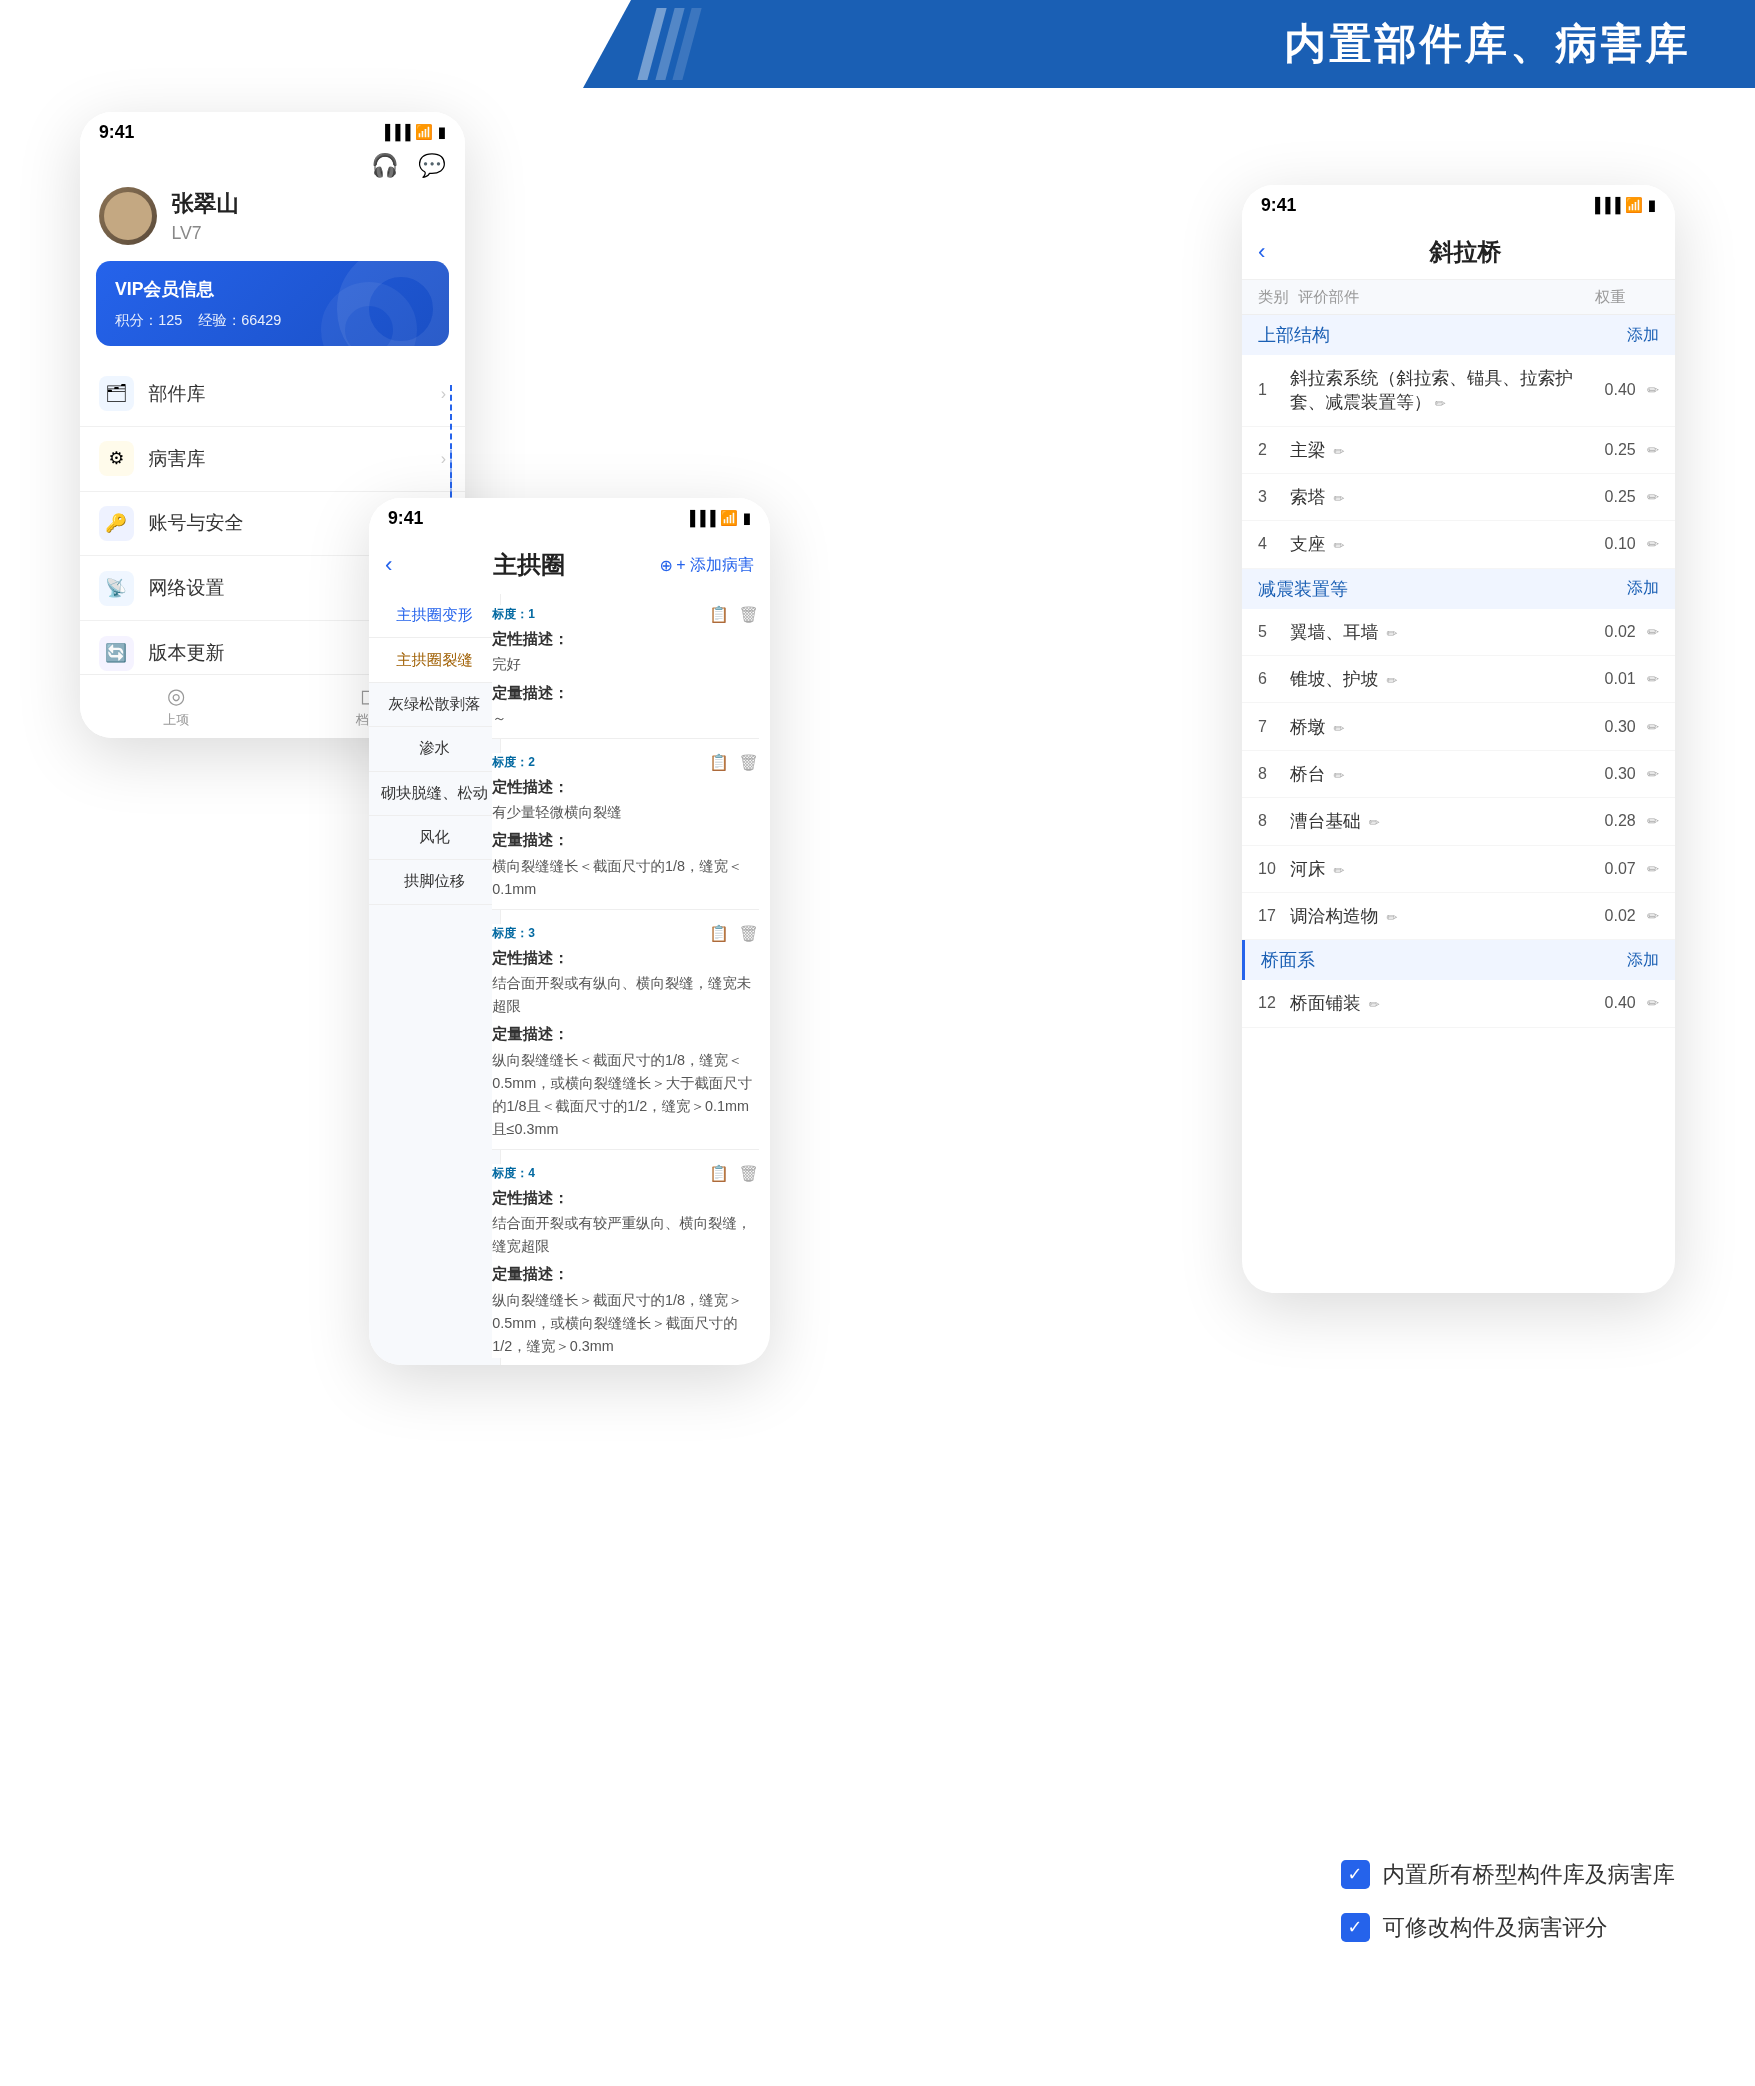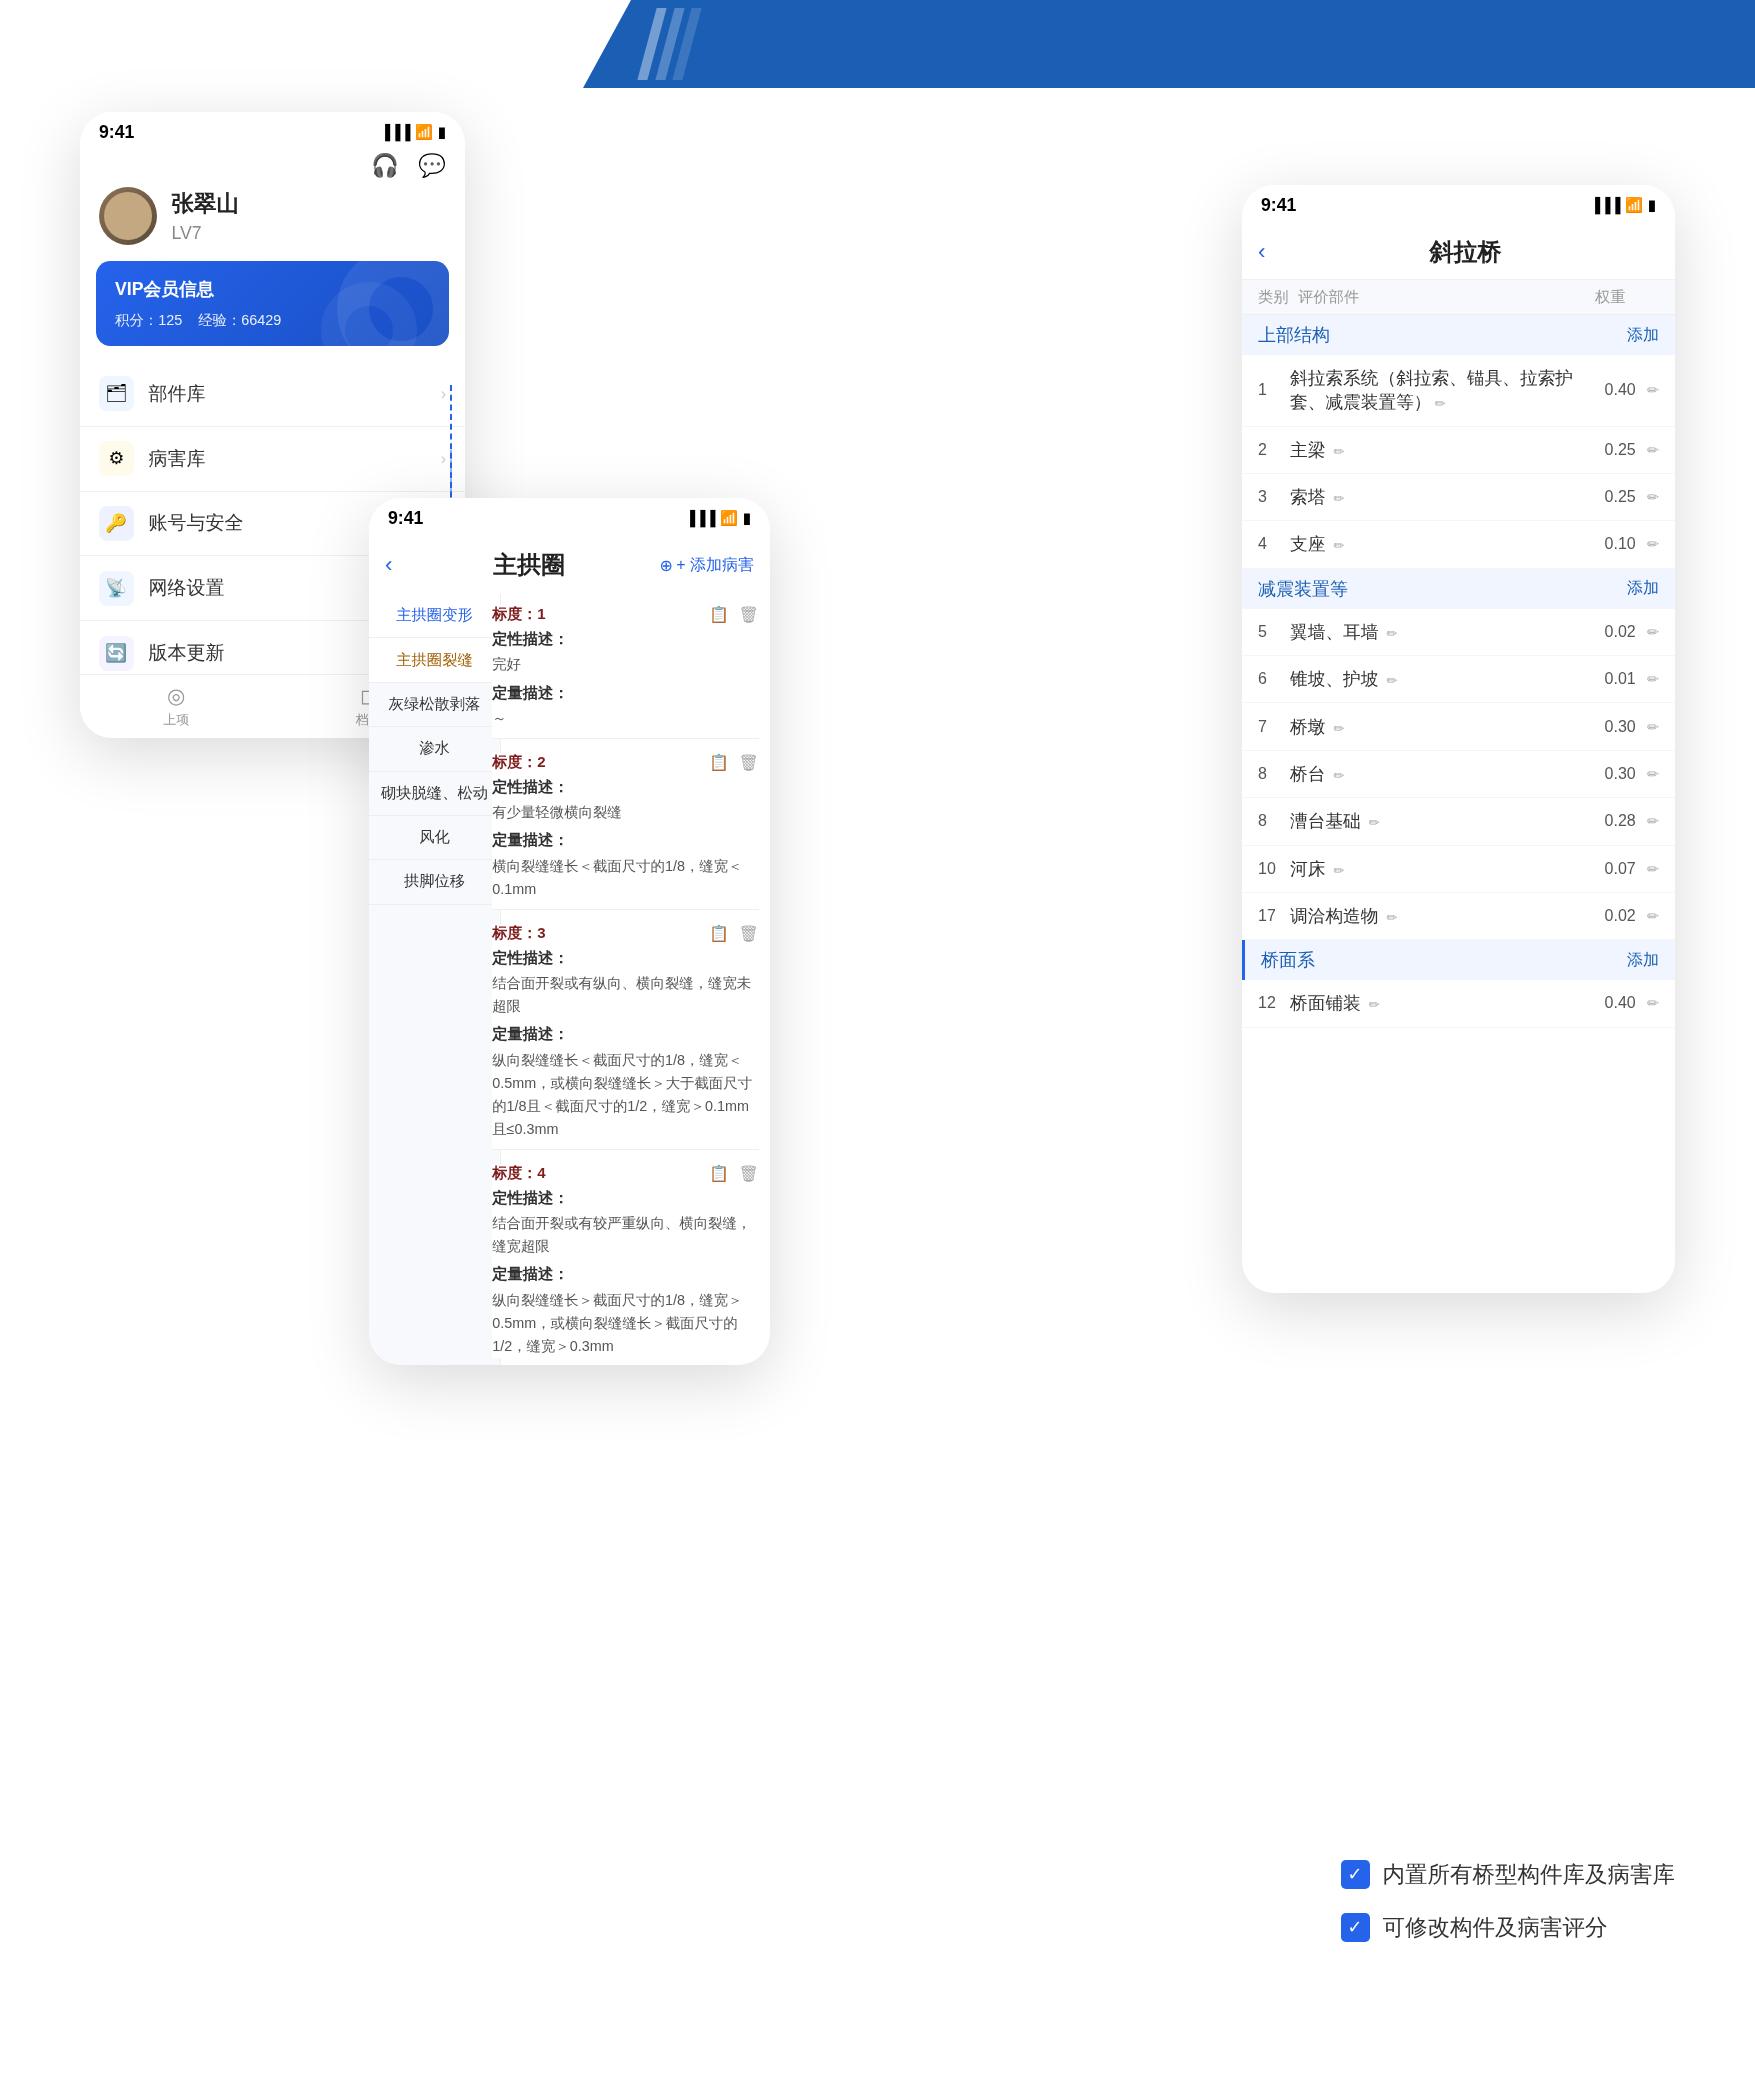--- a/index.html
+++ b/index.html
@@ -192,21 +192,21 @@
       padding: 11.2px;
     }
     .disease-entry {
       margin-bottom: 14.4px;
       background: #fff;
     }
     .entry-level-row {
       display: flex; align-items: center; justify-content: space-between;
       margin-bottom: 4.8px;
     }
-    .entry-level { font-size: 15px; font-weight: 600; color: #7f1d1d; }
+    .entry-level { font-size: 12px; font-weight: 600; color: #0369a1; }
     .entry-actions { display: flex; gap: 9.6px; }
     .entry-action-icon { font-size: 16px; color: #aaa; cursor: pointer; }
     .entry-sub-label { font-size: 15.3px; font-weight: 600; color: #333; margin-bottom: 3.2px; }
     .entry-text { font-size: 14.4px; color: #555; line-height: 1.6; }
     .divider-line { height: 0.8px; background: #eee; margin: 8px 0; }
 
     
     .phone-weights {
       right: 80px;
       top: 185px;
@@ -274,20 +274,21 @@
   </style>
 </head>
 <body>
 
 <div class="header-section">
   <div class="header-decorations">
     <div class="header-deco-bar"></div>
     <div class="header-deco-bar"></div>
     <div class="header-deco-bar" style="background:rgba(255,255,255,0.15);margin-left:3.2px;"></div>
   </div>
+  <h1 class="header-title">内置部件库、病害库</h1>
 </div>
 
 <div class="phone phone-profile">
 
   <div class="phone-status-bar">
     <span>9:41</span>
     <div class="status-icons">
       <span>▐▐▐</span>
       <span>📶</span>
       <span>▮</span>

